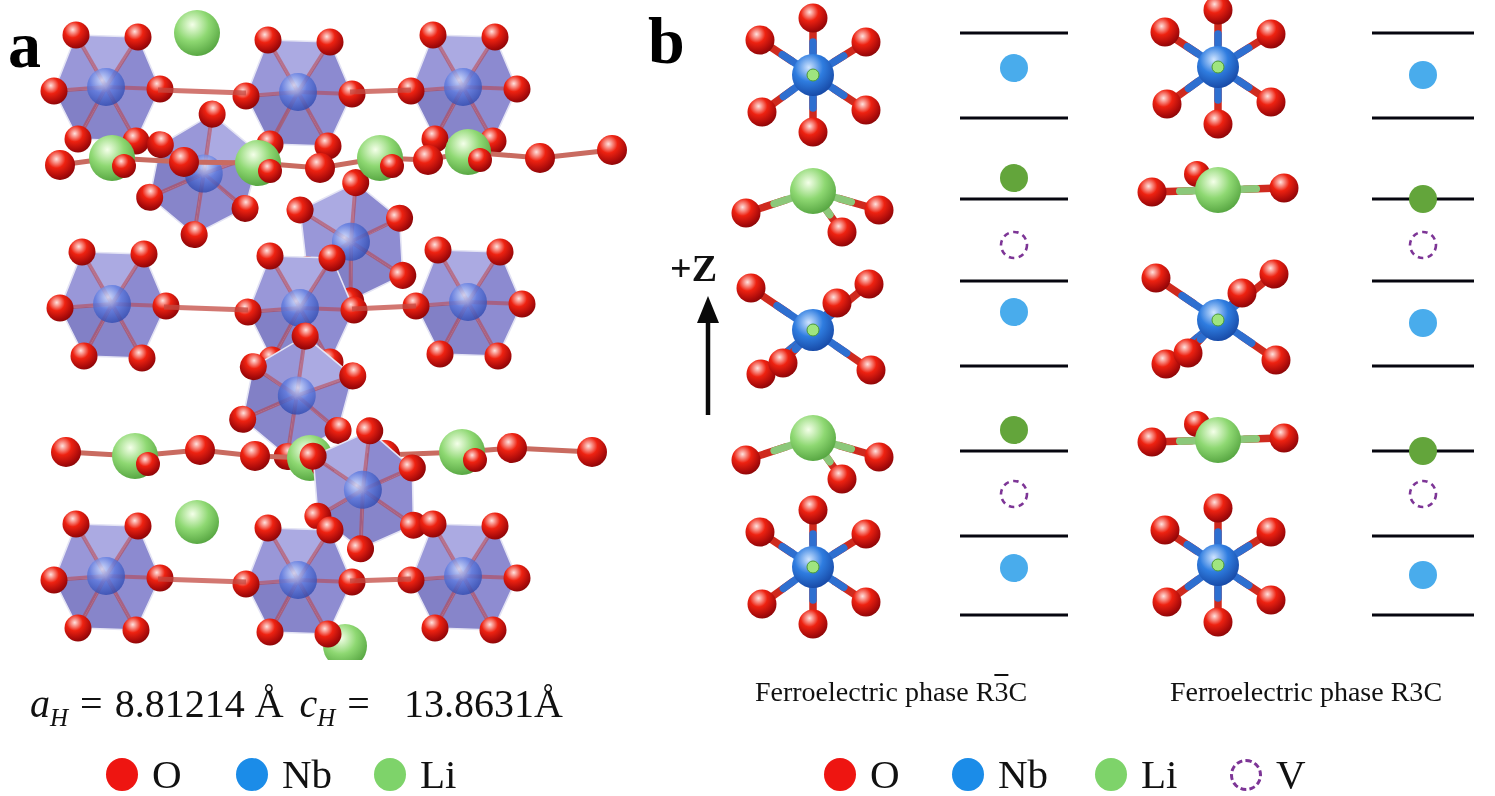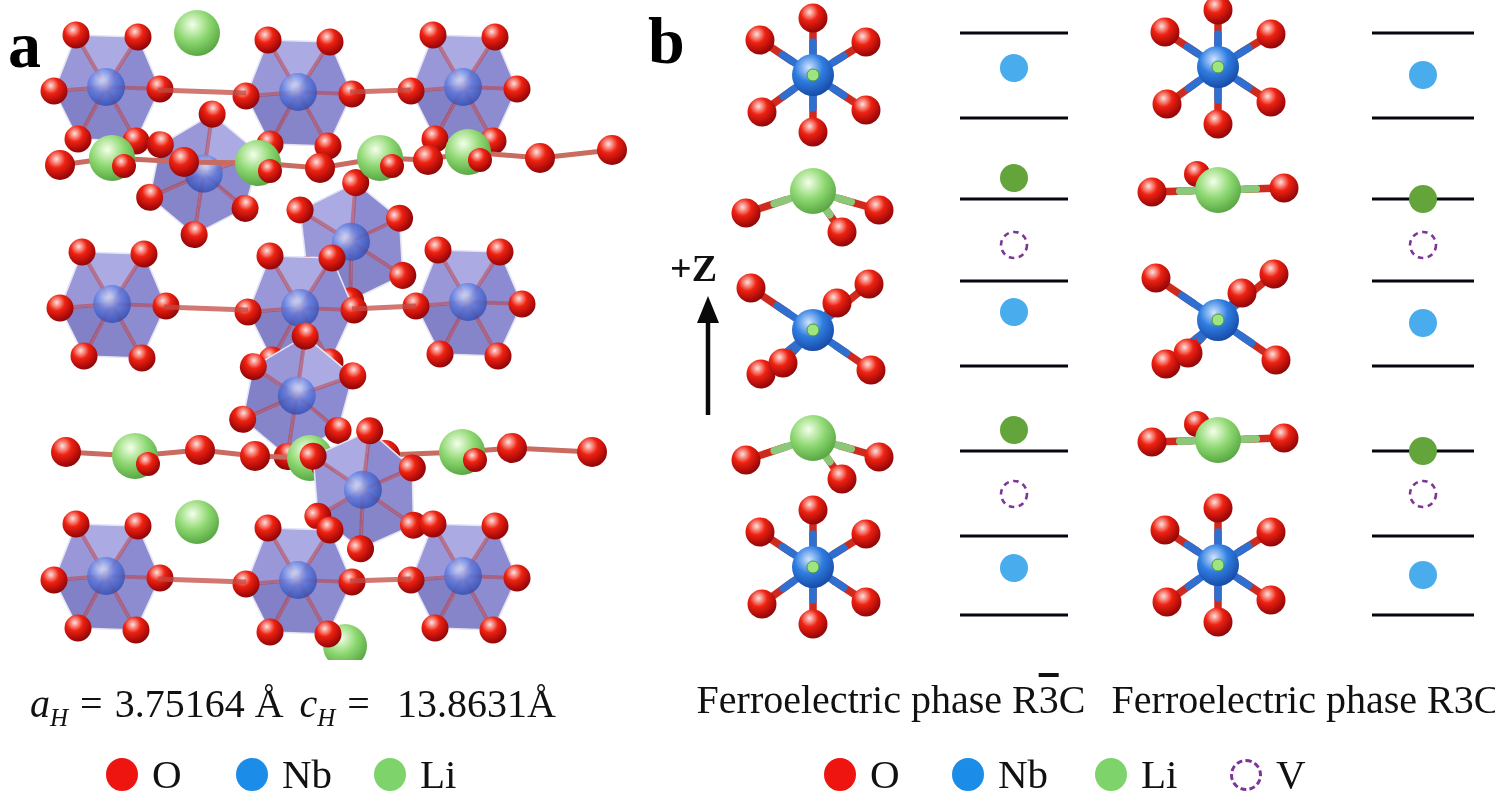--- a/index.html
+++ b/index.html
@@ -9,23 +9,23 @@
   #label-a{left:8px;top:12px;}
   #label-b{left:648px;top:8px;}
   svg{position:absolute;display:block;}
   #svg-a{left:0;top:0;}
   #svg-b{left:640px;top:0;}
   .equation{position:absolute;left:30px;top:680px;font-size:40px;white-space:nowrap;}
   .equation .var{font-style:italic;}
   .equation sub{font-size:25px;font-style:italic;vertical-align:-9px;letter-spacing:0;}
   .equation .eq{margin:0 12px;}
   .equation .cvar{margin-left:16px;}
-  .equation .val2{margin-left:15px;}
+  .equation .val2{margin-left:22px;}
   .zlabel{position:absolute;left:670px;top:246px;font-size:38px;font-weight:bold;white-space:nowrap;}
-  .phase-label{position:absolute;top:676px;font-size:40px;width:440px;text-align:center;white-space:nowrap;}
+  .phase-label{position:absolute;top:676px;font-size:28px;width:440px;text-align:center;white-space:nowrap;}
   #phase-ferro{left:671px;}
   #phase-para{left:1086px;}
   .ov{text-decoration:overline;}
   .legend-item{position:absolute;top:754px;display:flex;align-items:center;gap:14px;
                font-size:41px;line-height:1;}
   .ldot{width:32px;height:33px;border-radius:50%;flex:0 0 auto;}
   .ldot.dashed{width:26px;height:26px;background:transparent !important;border:3px dashed #7d3596;}
 </style>
 </head>
 <body>
@@ -387,21 +387,21 @@
         </g>
       </g>
   </svg>
 
   <div class="panel-label" id="label-a">a</div>
   <div class="panel-label" id="label-b">b</div>
 
   <div class="zlabel">+Z</div>
 
   <div class="equation">
-    <span class="var">a</span><sub>H</sub><span class="eq">=</span><span>3.75164 Å</span><span class="var cvar">c</span><sub>H</sub><span class="eq">=</span><span class="val2">13.8631Å</span>
+    <span class="var">a</span><sub>H</sub><span class="eq">=</span><span>8.81214 Å</span><span class="var cvar">c</span><sub>H</sub><span class="eq">=</span><span class="val2">13.8631Å</span>
   </div>
 
   <div class="phase-label" id="phase-ferro">
     <span>Ferroelectric phase R</span><span class="ov">3</span><span>C</span>
   </div>
   <div class="phase-label" id="phase-para">
     <span>Ferroelectric phase R3</span><span class="ov"></span><span>C</span>
   </div>
 
   <div class="legend-item" style="left:106px;">

